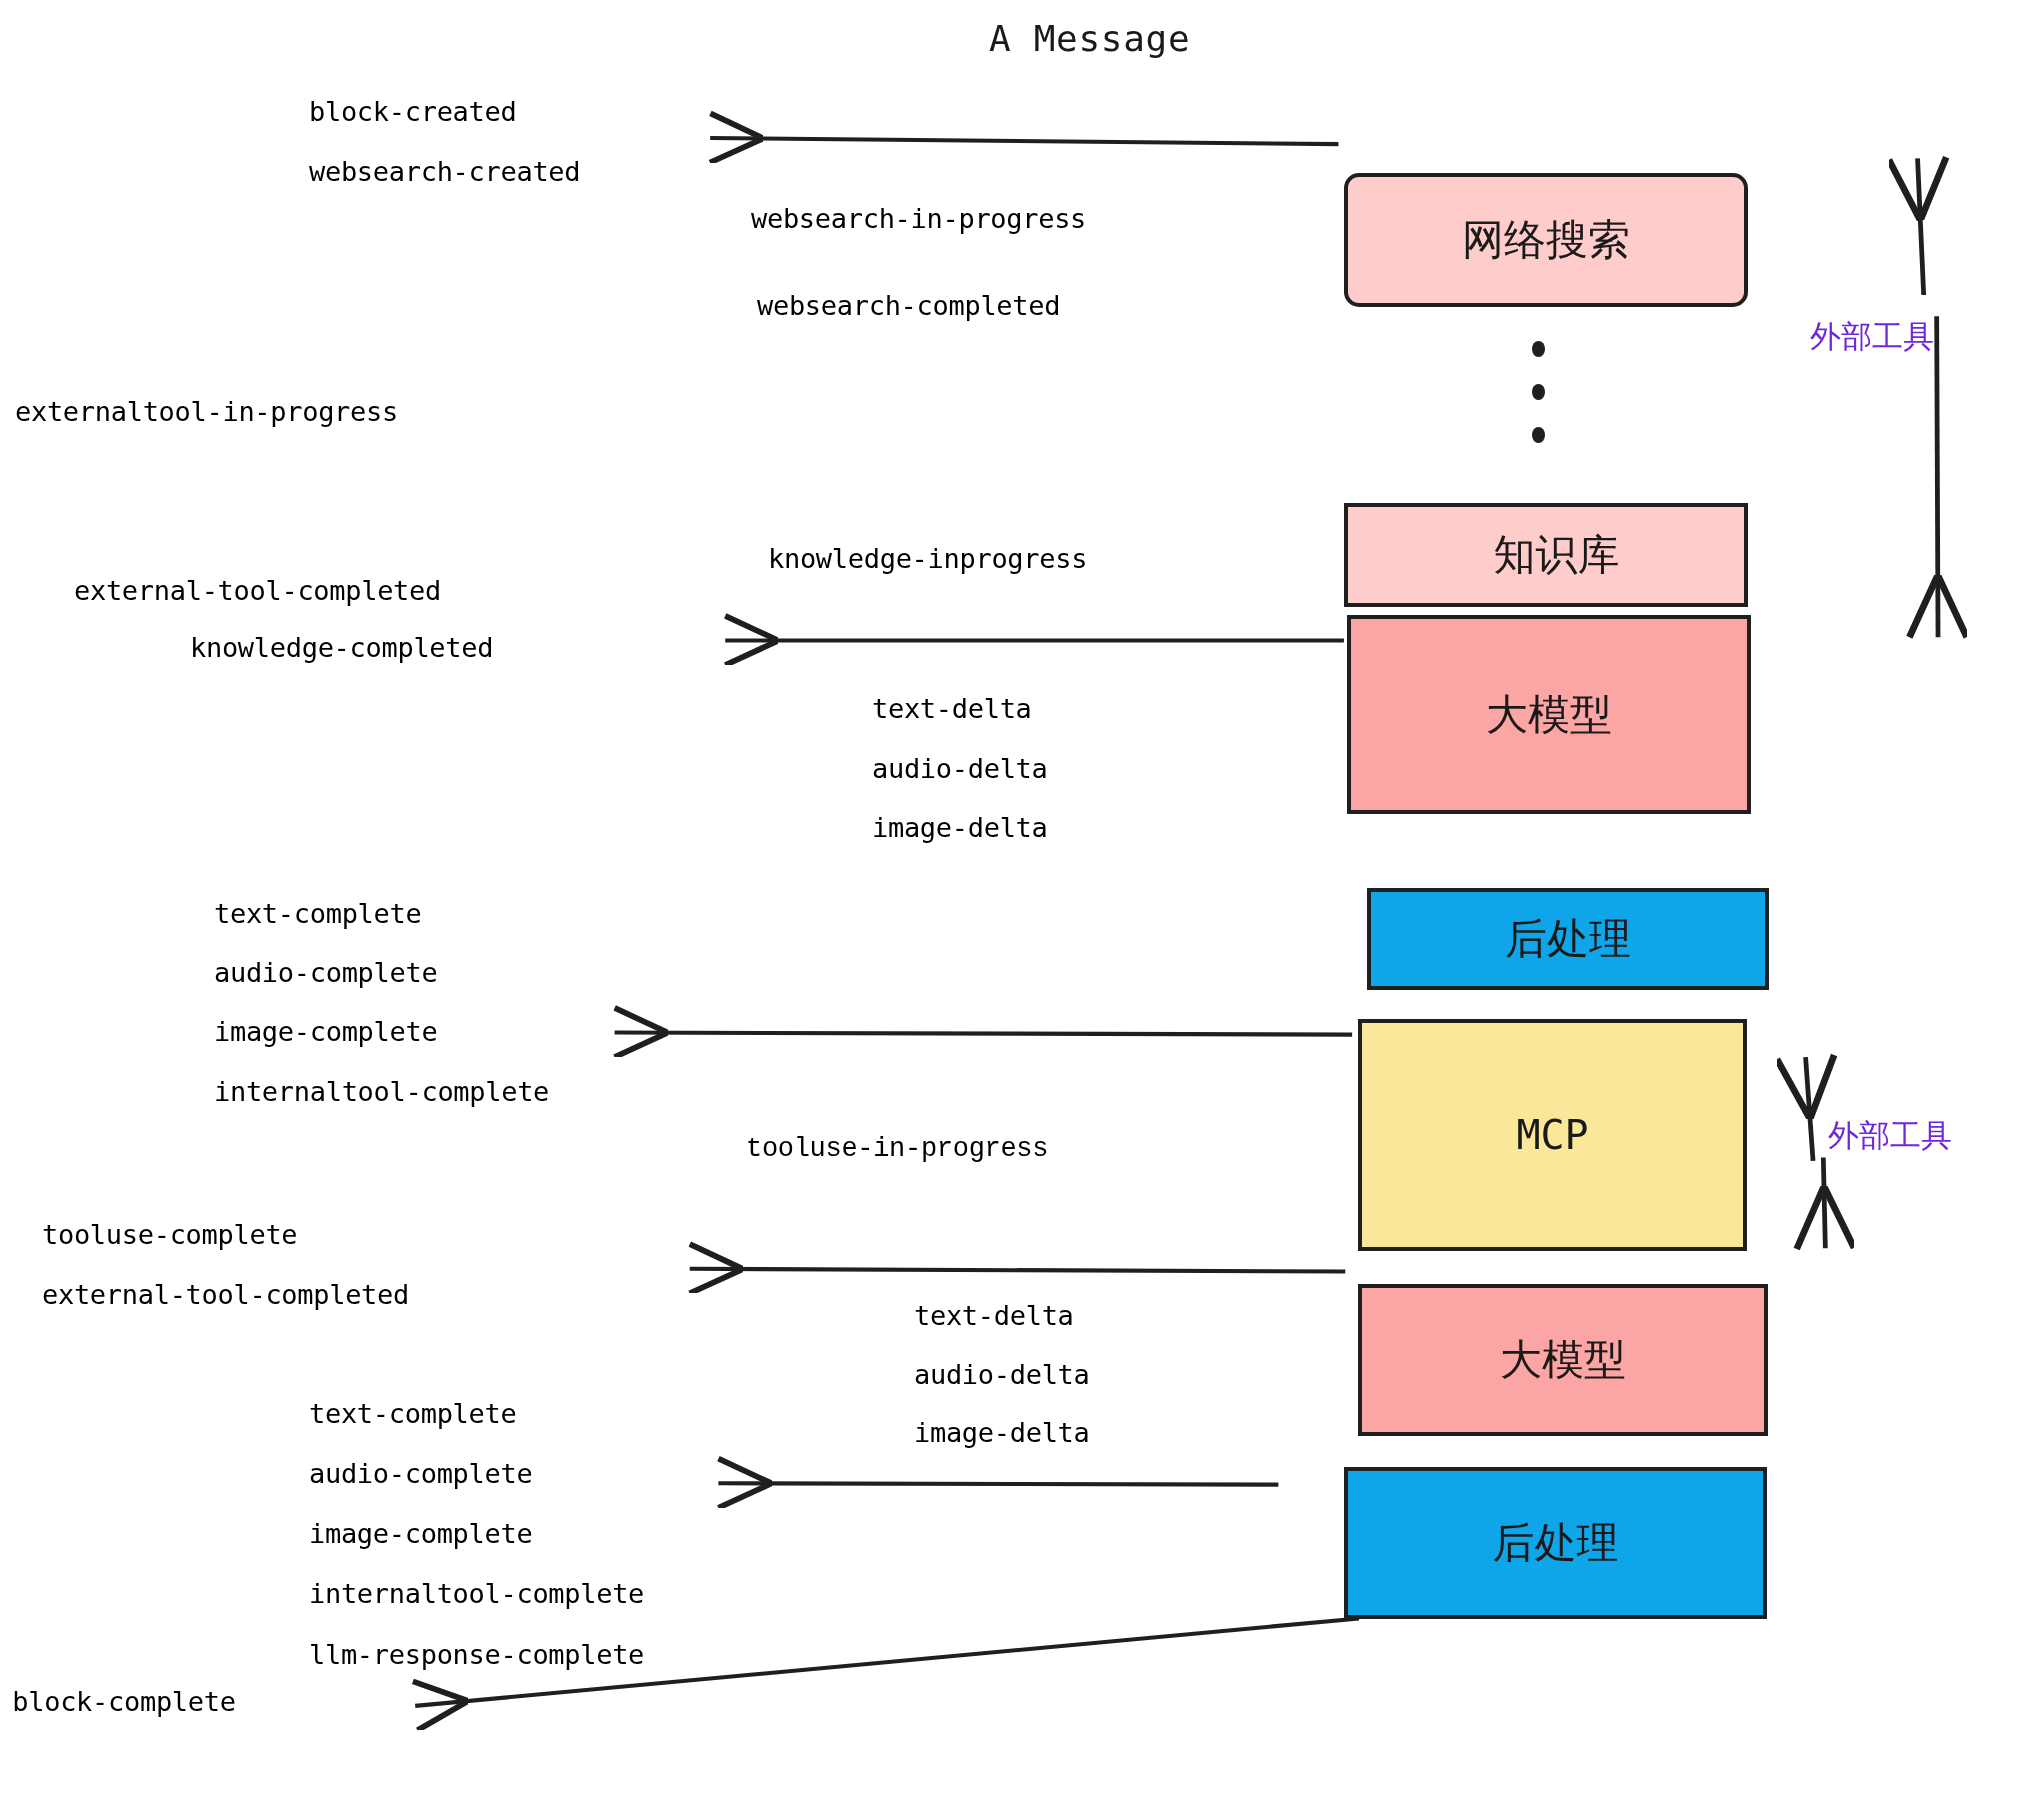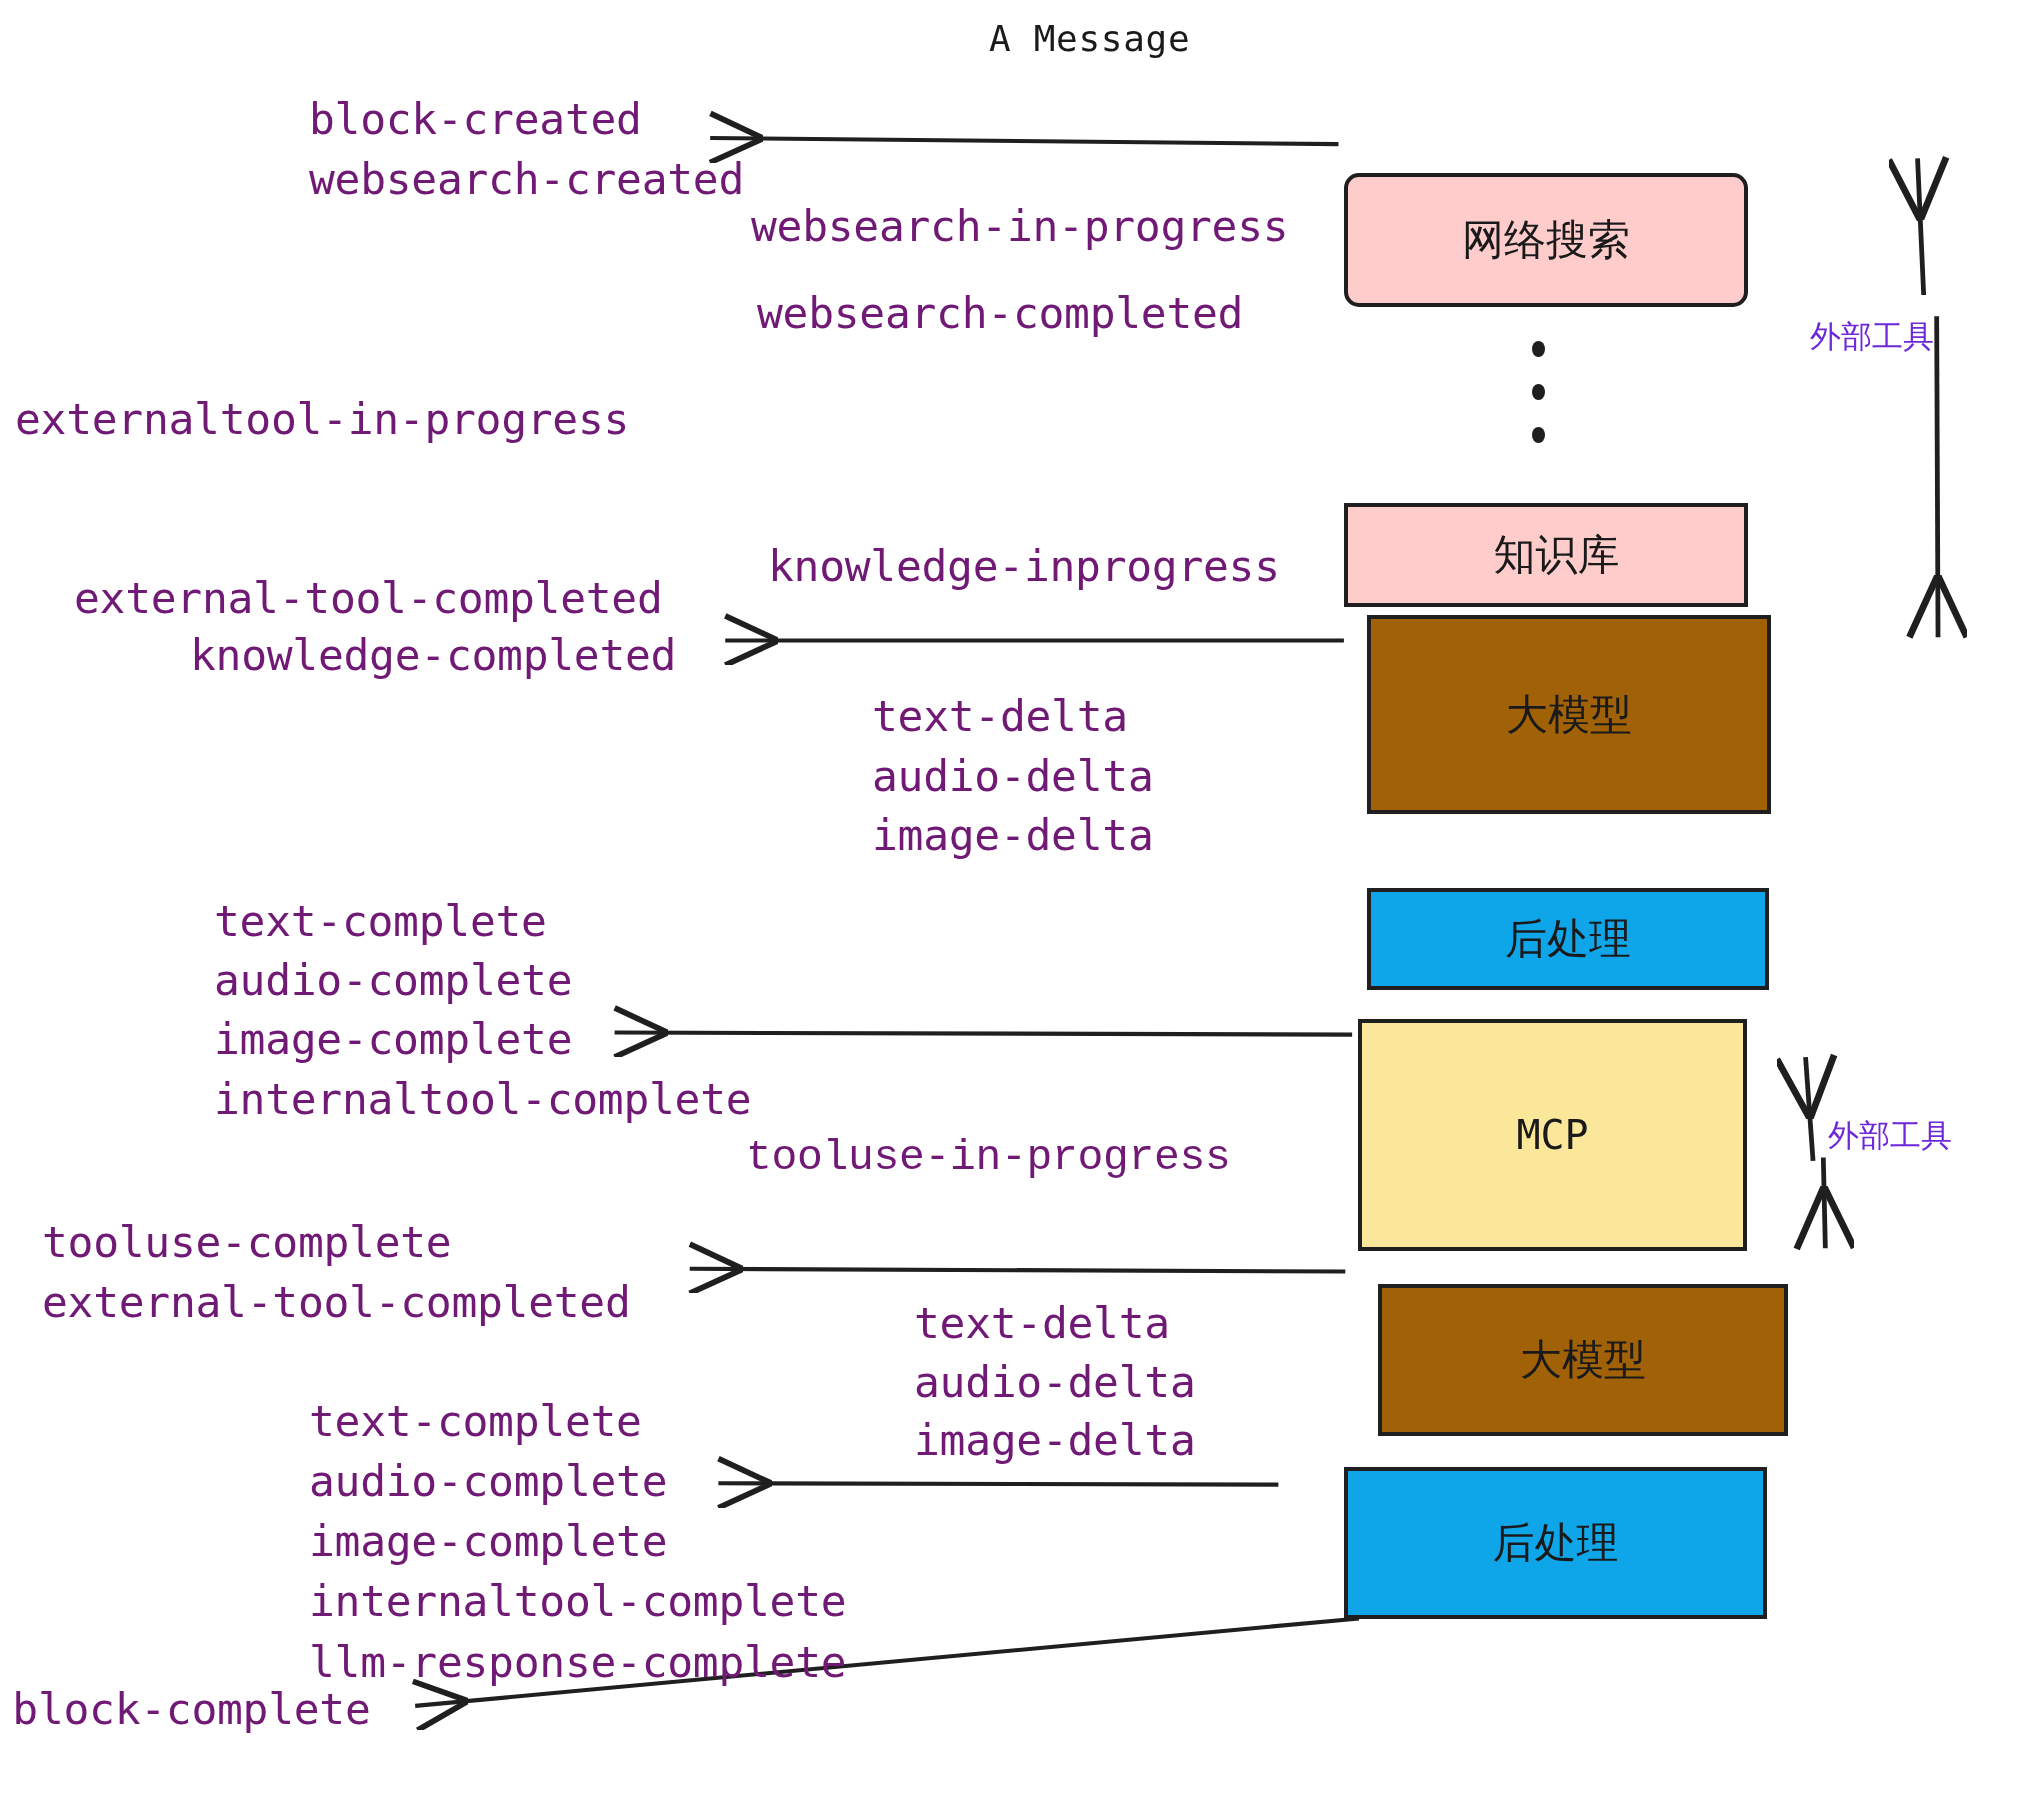--- a/index.html
+++ b/index.html
@@ -12,23 +12,23 @@
     width: 2035px;
     height: 1796px;
     background: #ffffff;
     overflow: hidden;
     font-family: "DejaVu Sans Mono", monospace;
   }
   
   .evt {
     position: absolute;
     font-family: "DejaVu Sans Mono", "Liberation Mono", monospace;
-    font-size: 43px;
+    font-size: 27px;
     line-height: 1;
-    color: #701a75;
+    color: #000000;
     white-space: pre;
     letter-spacing: -0.3px;
   }
   .title {
     position: absolute;
     font-family: "DejaVu Sans Mono", "Liberation Mono", monospace;
     font-size: 36px;
     color: #1a1a1a;
     white-space: pre;
     letter-spacing: 0.7px;
@@ -46,21 +46,21 @@
     font-family: "DejaVu Sans", "Liberation Sans", sans-serif;
     font-size: 42px;
     color: #1a1a1a;
     line-height: 1;
   }
   .box.mono > span {
     font-family: "DejaVu Sans Mono", "Liberation Mono", monospace;
     font-size: 40px;
   }
   .box.pink   { background: #ffcccc; }
-  .box.green  { background: #a16207; margin-left: 20px; }
+  .box.green  { background: #fca5a5; }
   .box.yellow { background: #fbe79a; }
   .box.white  { background: #0ea5e9; }
 
   
   .dots {
     position: absolute;
     display: flex;
     flex-direction: column;
     align-items: center;
     justify-content: space-between;

